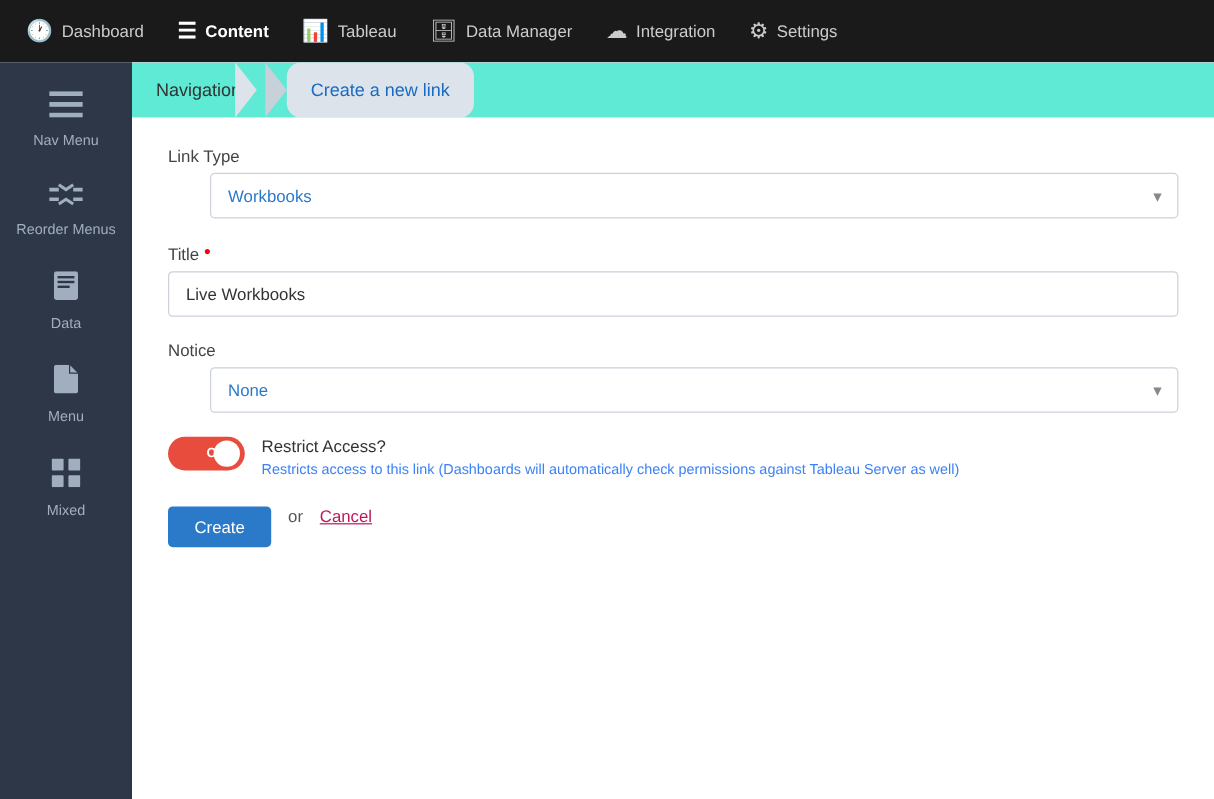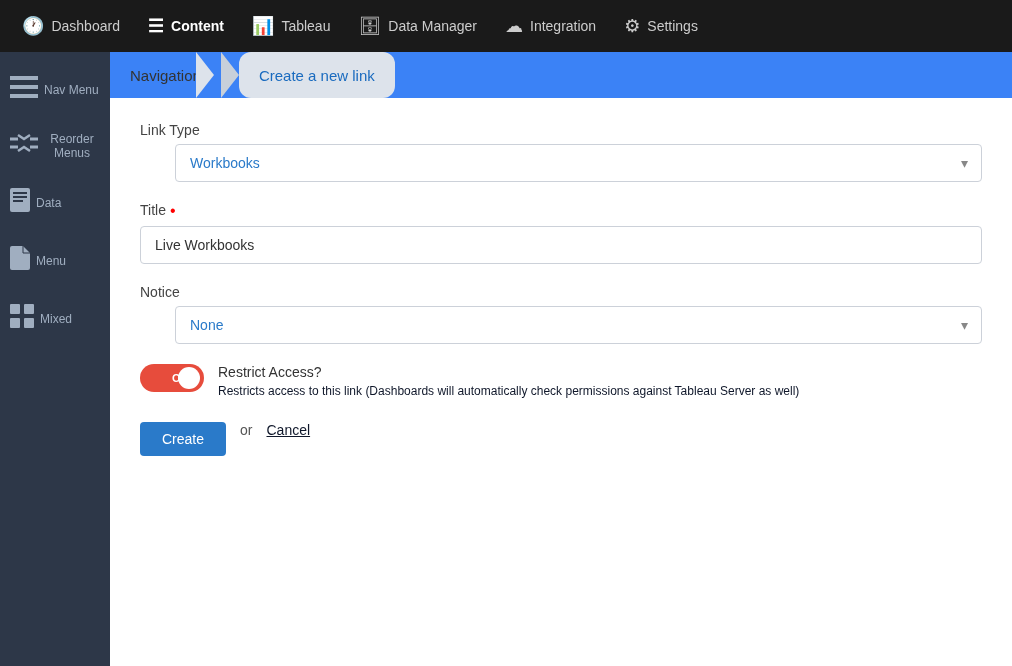--- a/index.html
+++ b/index.html
@@ -39,21 +39,21 @@
       width: 110px;
       display: flex;
       flex-direction: column;
       align-items: center;
       padding-top: 10px;
       gap: 0;
       flex-shrink: 0;
     }
     .sidebar-item {
       display: flex;
-      flex-direction: row;
+      flex-direction: column;
       align-items: center;
       color: #a0aec0;
       padding: 14px 10px;
       cursor: pointer;
       width: 100%;
       text-align: center;
       font-size: 12px;
       gap: 6px;
     }
     .sidebar-item .si-icon { font-size: 22px; }
@@ -64,21 +64,21 @@
       display: flex;
       flex-direction: column;
       background: #f0f2f5;
       overflow-y: auto;
     }
 
     
     .breadcrumb {
       display: flex;
       align-items: stretch;
-      background: #3b82f6;
+      background: #5eead4;
       height: 46px;
     }
     .breadcrumb-item {
       display: flex;
       align-items: center;
       padding: 0 20px;
       font-size: 15px;
       color: #333;
       cursor: pointer;
     }
@@ -113,21 +113,21 @@
     }
 
     .form-group {
       margin-bottom: 20px;
     }
     .form-label {
       font-size: 14px;
       color: #444;
       margin-bottom: 6px;
       display: flex;
-      align-items: flex-start;
+      align-items: flex-end;
       gap: 4px;
     }
     .required-dot {
       color: red;
       font-size: 16px;
     }
     .form-select, .form-input {
       width: 100%;
       border: 1px solid #ccd1d9;
       border-radius: 4px;
@@ -201,21 +201,21 @@
       flex: 1;
     }
     .toggle-title {
       font-size: 14px;
       color: #333;
       font-weight: 500;
       margin-bottom: 4px;
     }
     .toggle-desc {
       font-size: 12px;
-      color: #0f172a;
+      color: #3b82f6;
     }
 
     
     .action-row {
       display: flex;
       align-items: flex-start;
       gap: 14px;
     }
     .btn-create {
       background: #2a7ac9;
@@ -227,21 +227,21 @@
       cursor: pointer;
       font-weight: 500;
     }
     .or-text {
       color: #555;
       font-size: 14px;
     }
     .btn-cancel {
       background: none;
       border: none;
-      color: #0f172a;
+      color: #be185d;
       font-size: 14px;
       cursor: pointer;
       text-decoration: underline;
     }
   </style>
 </head>
 <body>
 
 <div class="top-nav">
   <div class="top-nav-item">

